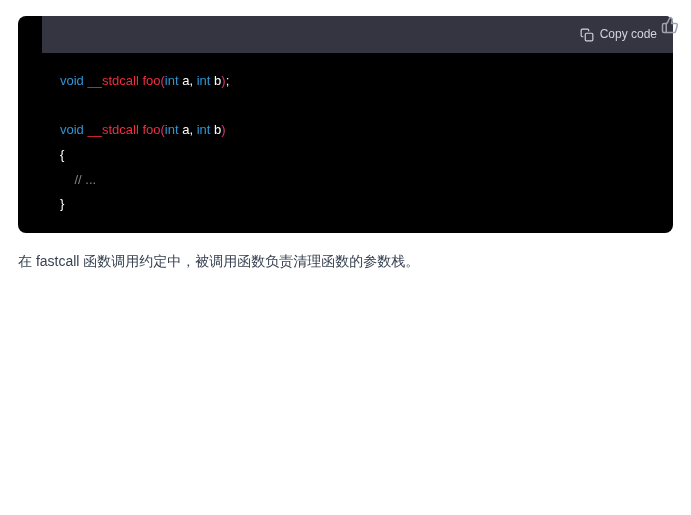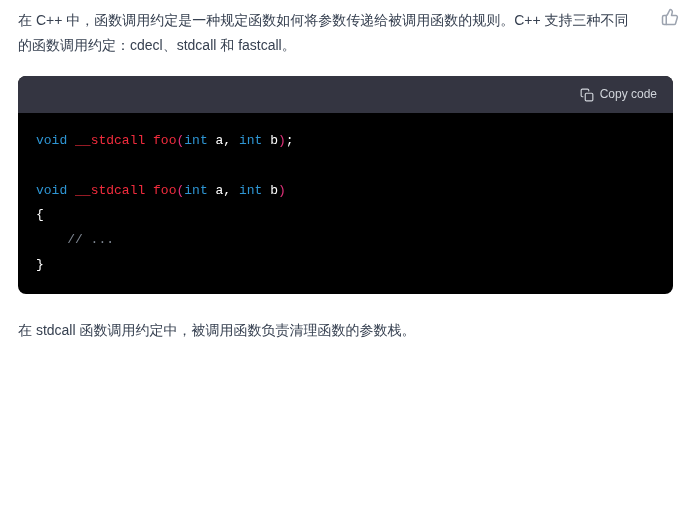--- a/index.html
+++ b/index.html
@@ -36,22 +36,23 @@
     p {
       margin-bottom: 18px;
       color: #374151;
       font-size: 14px;
       line-height: 1.8;
     }
     .code-container {
       background: #000000;
       border-radius: 8px;
       overflow: hidden;
-      margin-bottom: 24px;
+      margin-bottom: 16px;
       margin-top: 8px;
+      padding-left: 24px;
     }
     .code-header {
       background: #343541;
       display: flex;
       justify-content: flex-end;
       align-items: center;
       padding: 8px 16px;
       gap: 6px;
     }
     .copy-btn {
@@ -61,21 +62,21 @@
       color: #d1d5db;
       font-size: 12px;
       cursor: pointer;
     }
     .copy-btn svg {
       width: 14px;
       height: 14px;
     }
     .code-body {
       padding: 16px 18px;
-      font-family: Liberation Mono, monospace;
+      font-family: Liberation Sans, sans-serif;
       font-size: 13px;
       line-height: 1.9;
       color: #ffffff;
       white-space: pre;
     }
     .kw { color: #2e95d3; }
     .fn { color: #f22c3d; }
     .paren { color: #df3079; }
     .param-type { color: #2e95d3; }
     .param-name { color: #ffffff; }
@@ -88,23 +89,20 @@
 
 <div class="content-wrapper">
 
   <div class="thumbs-up">
     <svg viewBox="0 0 24 24" fill="none" stroke="currentColor" stroke-width="2" stroke-linecap="round" stroke-linejoin="round">
       <path d="M7 10v12"></path>
       <path d="M15 5.88 14 10h5.83a2 2 0 0 1 1.92 2.56l-2.33 8A2 2 0 0 1 17.5 22H4a2 2 0 0 1-2-2v-8a2 2 0 0 1 2-2h2.76a2 2 0 0 0 1.79-1.11L12 2h0a3.13 3.13 0 0 1 3 3.88Z"></path>
     </svg>
   </div>
 
-  <div class="text-block">
-    <p>在 C++ 中，函数调用约定是一种规定函数如何将参数传递给被调用函数的规则。C++ 支持三种不同的函数调用约定：cdecl、stdcall 和 fastcall。</p>
-  </div>
 
 
 
   <div class="code-container">
     <div class="code-header">
       <div class="copy-btn">
         <svg viewBox="0 0 24 24" fill="none" stroke="currentColor" stroke-width="2" stroke-linecap="round" stroke-linejoin="round">
           <rect x="9" y="9" width="13" height="13" rx="2" ry="2"></rect>
           <path d="M5 15H4a2 2 0 0 1-2-2V4a2 2 0 0 1 2-2h9a2 2 0 0 1 2 2v1"></path>
         </svg>
@@ -112,15 +110,15 @@
       </div>
     </div>
     <div class="code-body"><span class="kw">void</span> <span class="fn">__stdcall</span> <span class="fn">foo</span><span class="paren">(</span><span class="param-type">int</span> <span class="param-name">a</span><span class="comma">,</span> <span class="param-type">int</span> <span class="param-name">b</span><span class="paren">)</span><span class="comma">;</span>
 
 <span class="kw">void</span> <span class="fn">__stdcall</span> <span class="fn">foo</span><span class="paren">(</span><span class="param-type">int</span> <span class="param-name">a</span><span class="comma">,</span> <span class="param-type">int</span> <span class="param-name">b</span><span class="paren">)</span>
 <span class="brace">{</span>
     <span class="comment">// ...</span>
 <span class="brace">}</span></div>
   </div>
 
-  <p>在 stdcall 函数调用约定中，被调用函数负责清理函数的参数栈。</p>
+  <p>在 fastcall 函数调用约定中，被调用函数负责清理函数的参数栈。</p>
 
 </div>
 
 </body></html>

